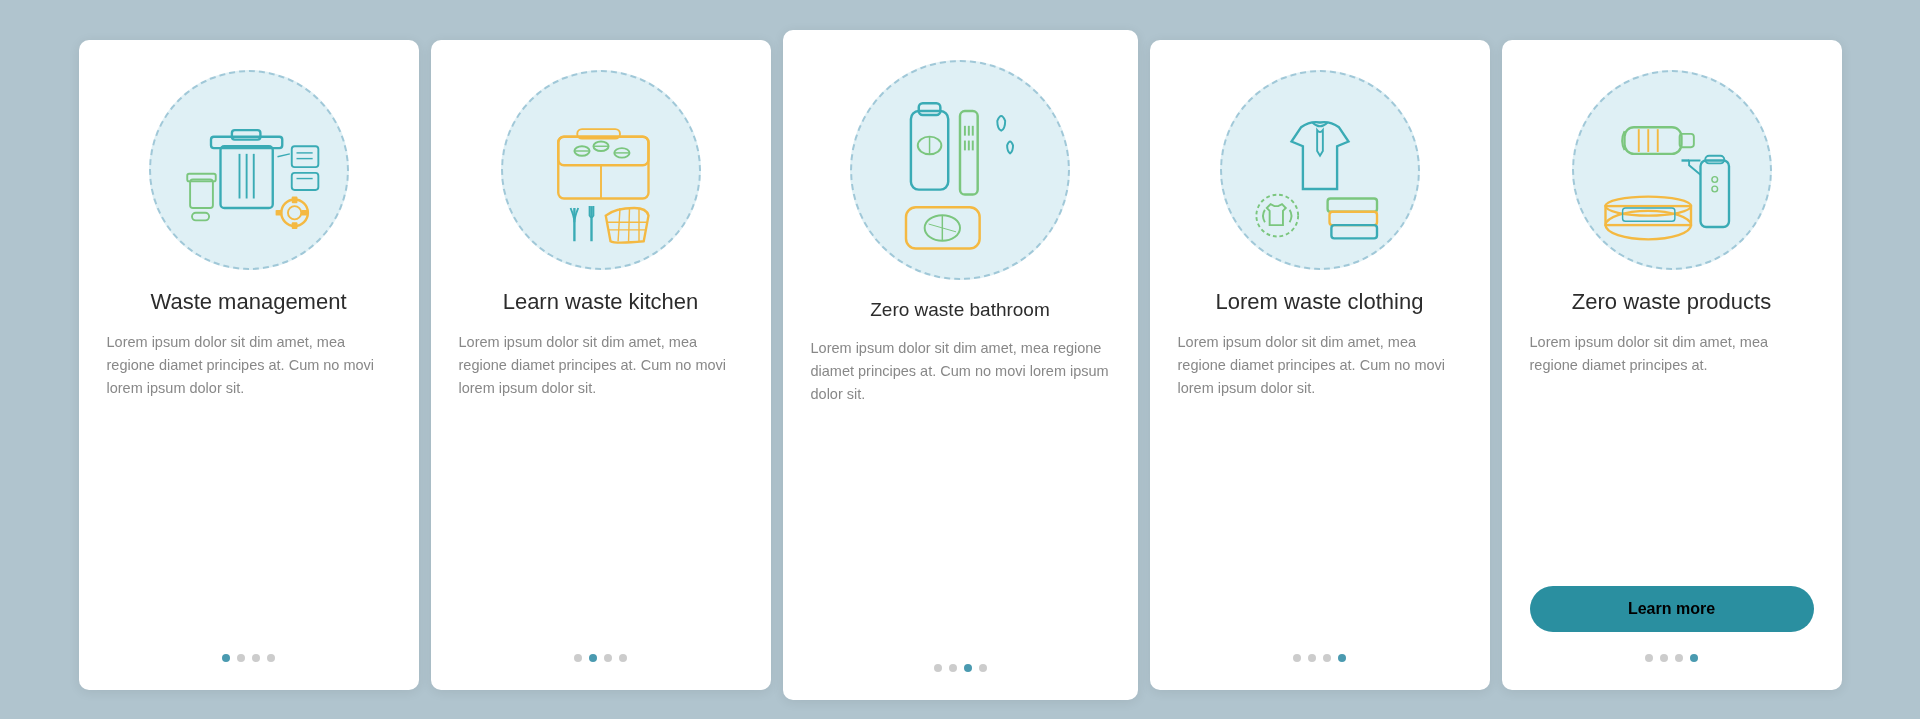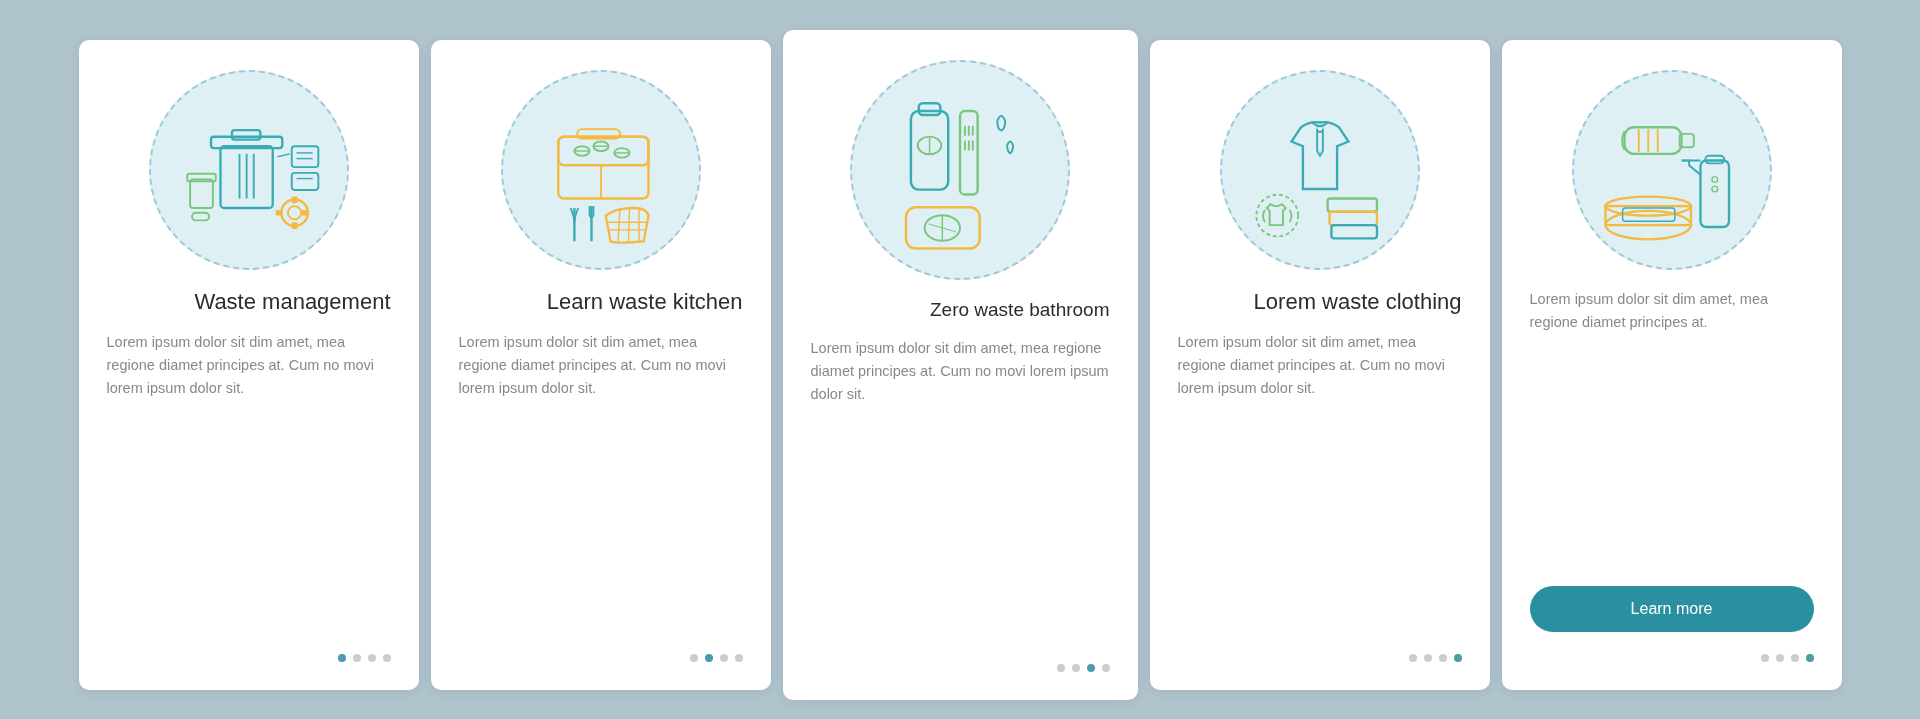--- a/index.html
+++ b/index.html
@@ -24,21 +24,21 @@
     }
 
     .card {
       background: white;
       border-radius: 10px;
       width: 340px;
       min-height: 650px;
       padding: 30px 28px 28px 28px;
       display: flex;
       flex-direction: column;
-      align-items: flex-end;
+      align-items: center;
       box-shadow: 0 2px 12px rgba(0,0,0,0.08);
       position: relative;
     }
 
     .card-icon-area {
       width: 100%;
       display: flex;
       justify-content: center;
       margin-bottom: 18px;
     }
@@ -86,29 +86,30 @@
       border-radius: 50%;
       background: #ccc;
     }
 
     .dot.active {
       background: #4a9ab0;
     }
 
     .learn-more-btn {
       background: #2a8fa0;
-      color: #ffffff;
+      color: #000000;
       border: none;
       border-radius: 25px;
       padding: 14px 50px;
       font-size: 16px;
       cursor: pointer;
       margin-bottom: 14px;
       width: 100%;
       text-align: center;
+      font-weight: bold;
     }
 
     
     .card-svg {
       width: 190px;
       height: 190px;
     }
   </style>
 </head>
 <body>
@@ -300,20 +301,21 @@
           <rect x="130" y="90" width="30" height="70" rx="6" fill="none" stroke="#3aabb5" stroke-width="2.5"></rect>
           <path d="M130 105 L118 95 L118 90 L130 90" fill="none" stroke="#3aabb5" stroke-width="2"></path>
           <path d="M110 90 L118 90" stroke="#3aabb5" stroke-width="2.5"></path>
           <rect x="135" y="85" width="20" height="8" rx="4" fill="none" stroke="#3aabb5" stroke-width="2"></rect>
 
           <circle cx="145" cy="110" r="3" fill="none" stroke="#7bc67e" stroke-width="1.5"></circle>
           <circle cx="145" cy="120" r="3" fill="none" stroke="#7bc67e" stroke-width="1.5"></circle>
         </svg>
       </div>
     </div>
+    <h2 class="card-title">Zero waste products</h2>
     <p class="card-text">Lorem ipsum dolor sit dim amet, mea regione diamet principes at.</p>
     <button class="learn-more-btn">Learn more</button>
     <div class="dots">
       <div class="dot"></div>
       <div class="dot"></div>
       <div class="dot"></div>
       <div class="dot active"></div>
     </div>
   </div>
 

